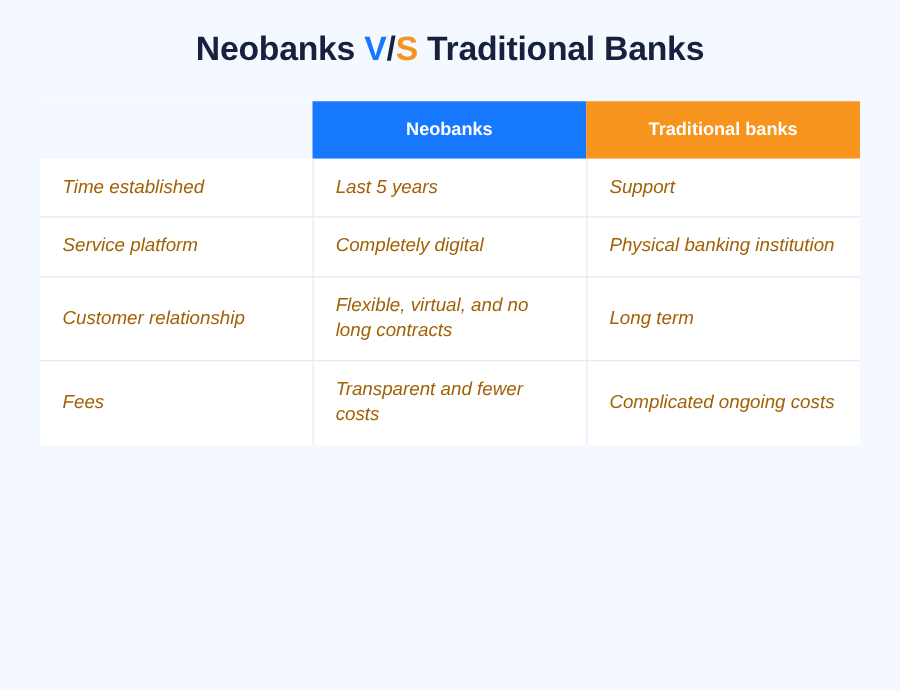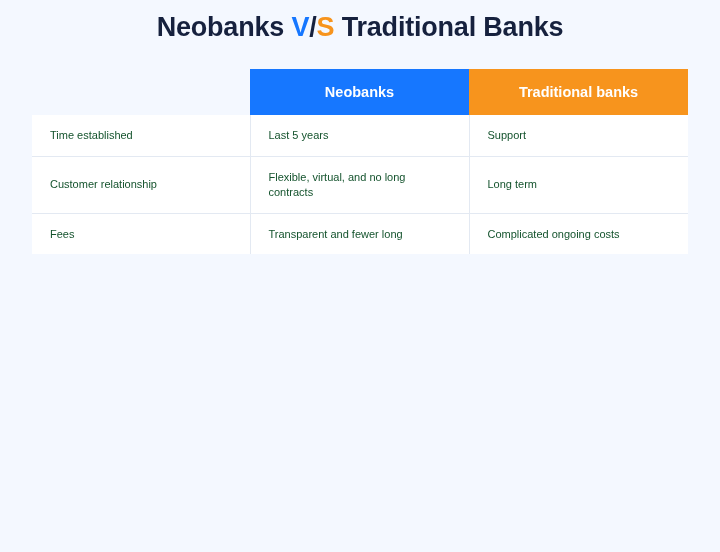--- a/index.html
+++ b/index.html
@@ -18,21 +18,21 @@
     width: 720px;
     height: 552px;
     box-sizing: border-box;
   }
   .title {
     text-align: center;
     font-size: 27px;
     font-weight: bold;
     color: #16213e;
     letter-spacing: -0.2px;
-    padding-top: 12px;
+    padding-top: 24px;
     margin: 0;
     white-space: nowrap;
   }
   .title .vs-v { color: #1677ff; }
   .title .vs-slash { color: #16213e; font-weight: bold; }
   .title .vs-s { color: #f7941d; }
 
   .table-wrap {
     margin: 26px auto 0 auto;
     width: 656px;
@@ -60,28 +60,29 @@
     color: #ffffff;
     font-size: 14.5px;
     font-weight: bold;
     text-align: center;
     box-sizing: border-box;
   }
   .hd-neo { background: #1677ff; }
   .hd-trad { background: #f7941d; }
 
   table.compare tbody td {
-    font-size: 11px;
-    color: #14532d;
+    font-size: 15px;
+    color: #a16207;
     background: #ffffff;
     border-bottom: 1px solid #e3e9f2;
     vertical-align: middle;
     box-sizing: border-box;
     padding: 13px 18px;
     line-height: 1.35;
+    font-style: italic;
   }
   table.compare tbody tr:last-child td {
     border-bottom: none;
   }
   td.col-label {
     border-right: 1px solid #e3e9f2;
   }
   td.col-neo {
     border-right: 1px solid #e3e9f2;
   }
@@ -114,26 +115,31 @@
           </th>
         </tr>
       </thead>
       <tbody>
         <tr>
           <td class="col-label">Time established</td>
           <td class="col-neo">Last 5 years</td>
           <td class="col-trad">Support</td>
         </tr>
         <tr>
+          <td class="col-label">Service platform</td>
+          <td class="col-neo">Completely digital</td>
+          <td class="col-trad">Physical banking institution</td>
+        </tr>
+        <tr>
           <td class="col-label row-tall">Customer relationship</td>
           <td class="col-neo row-tall">Flexible, virtual, and no long contracts</td>
           <td class="col-trad row-tall">Long term</td>
         </tr>
         <tr>
           <td class="col-label">Fees</td>
-          <td class="col-neo">Transparent and fewer long</td>
+          <td class="col-neo">Transparent and fewer costs</td>
           <td class="col-trad">Complicated ongoing costs</td>
         </tr>
       </tbody>
     </table>
   </div>
 
 </div>
 
 </body></html>

